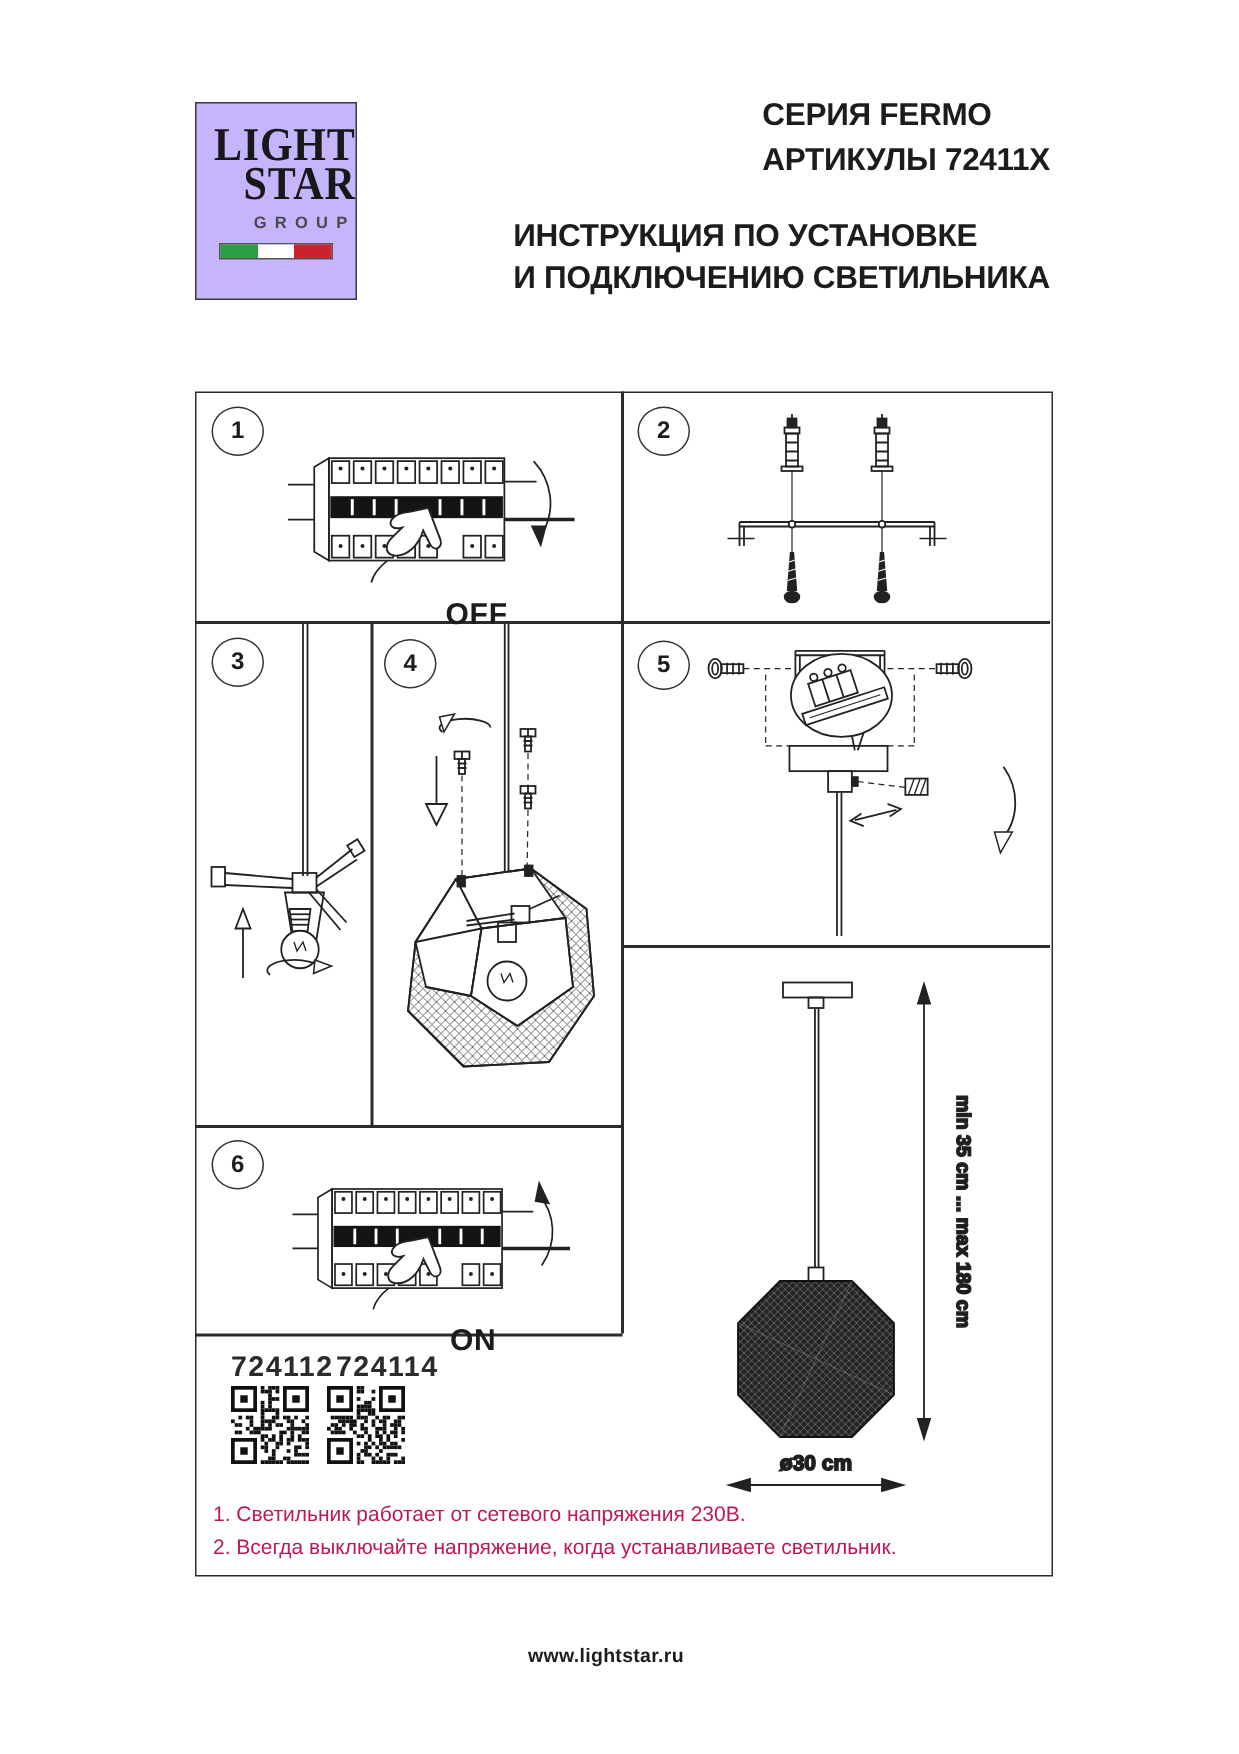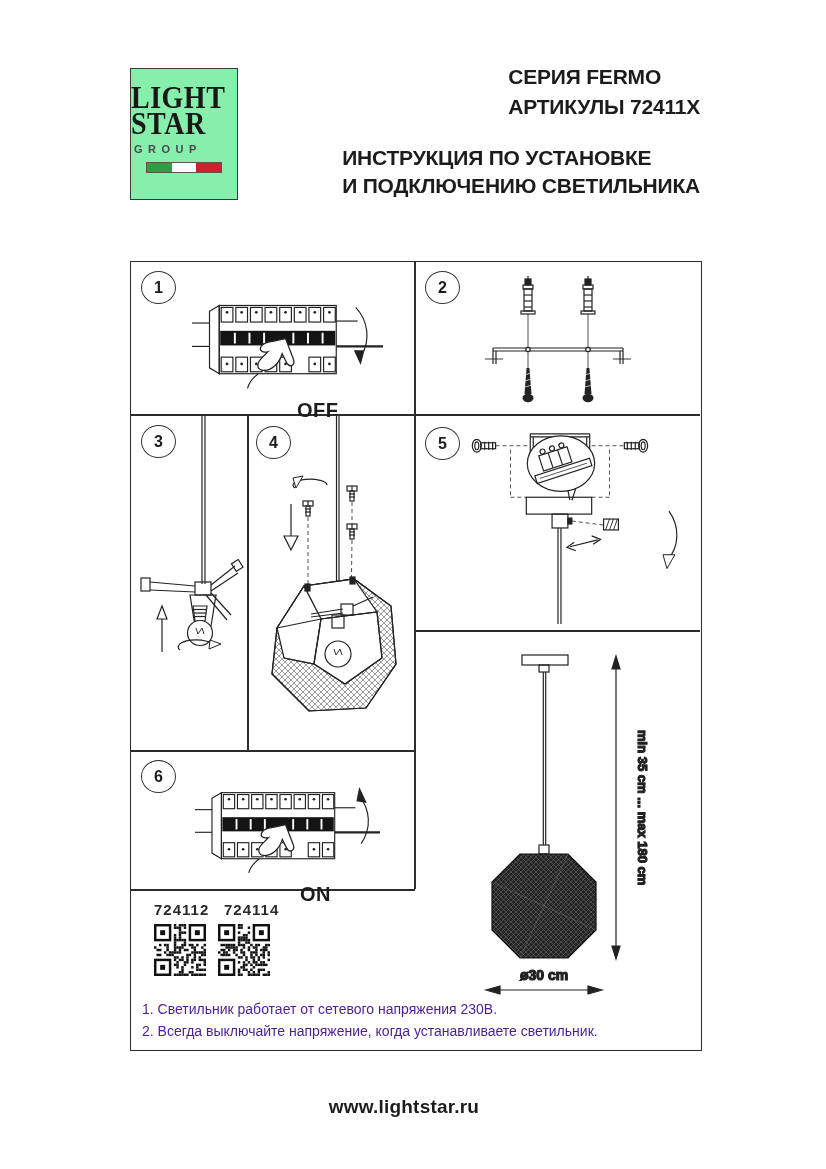--- a/index.html
+++ b/index.html
@@ -1,45 +1,45 @@
 <!DOCTYPE html>
 <html><head>
 <meta charset="utf-8">
 <style>
   html,body{margin:0;padding:0;background:#fff;}
   .page{position:relative;width:826px;height:1169px;background:#fff;overflow:hidden;
         font-family:"Liberation Sans","DejaVu Sans",sans-serif;color:#1c1c1c;}
   .abs{position:absolute;}
   
   .logo-box{left:130px;top:68px;width:106px;height:130px;border:1.5px solid #3a3a3a;
-            text-align:left;background:#86efac;}
+            text-align:right;background:#c4b5fd;}
   .brand-word{font-family:"Liberation Serif","DejaVu Serif",serif;font-weight:700;
               font-size:28px;line-height:.92;letter-spacing:.5px;transform:scaleY(1.12);
               color:#181818;}
   .brand-word.first{margin-top:16px;}
   .brand-group{font-size:11px;letter-spacing:5.5px;color:#4a4a4a;margin:6px 0 0 3px;
                font-weight:700;}
   .flag{margin:7px auto 0;width:74px;height:9px;border:1px solid #555;display:flex;}
   .flag span{flex:1;}
   .hdr-right{right:126px;text-align:left;font-weight:700;}
   .hdr-series{top:62px;font-size:21px;line-height:30px;letter-spacing:-.2px;}
   .hdr-title{top:144px;font-size:21px;line-height:28px;letter-spacing:-.2px;}
   
   .frame{left:130px;top:261px;width:570px;height:788px;border:1.5px solid #2c2c2c;}
   .ln{background:#2c2c2c;}
   
   .stepnum{width:33px;height:31px;border:1.6px solid #333;border-radius:50%;
            display:flex;align-items:center;justify-content:center;
            font-weight:700;font-size:16px;background:#fff;}
   
   .switch-label{font-weight:700;font-size:20px;letter-spacing:.5px;margin-top:33px;}
-  .qr-label{font-weight:700;font-size:15px;letter-spacing:1px;color:#2b2b2b;}
-  .notes{left:142px;top:998px;width:548px;font-size:14px;line-height:22px;color:#4c1d95;}
+  .qr-label{font-weight:700;font-size:19px;letter-spacing:1px;color:#2b2b2b;}
+  .notes{left:142px;top:998px;width:548px;font-size:14px;line-height:22px;color:#be185d;}
   .footer-url{left:0;top:1096px;width:808px;text-align:center;font-weight:700;
-              font-size:19px;letter-spacing:.2px;}
+              font-size:13px;letter-spacing:.2px;}
   svg{display:block;}
   svg .s{stroke:#222;fill:none;stroke-width:1.2px;}
   svg text{font-family:"Liberation Sans","DejaVu Sans",sans-serif;}
 </style>
 </head>
 <body>
 
 <div class="page">
 
   <div class="abs logo-box">

